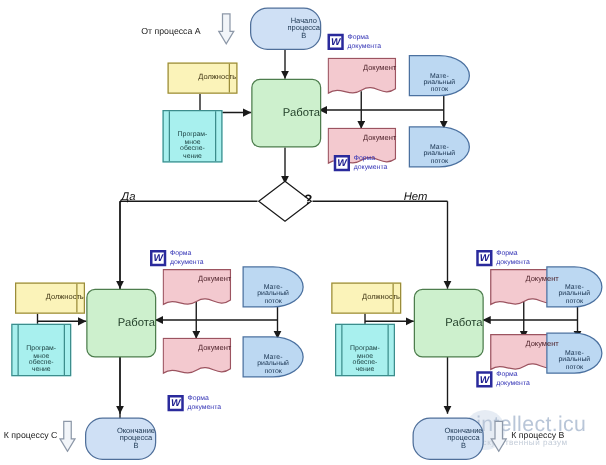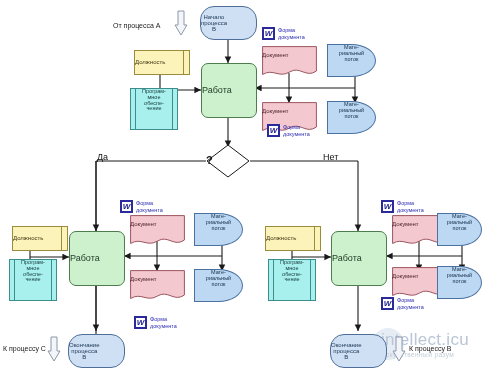--- a/index.html
+++ b/index.html
@@ -18,21 +18,21 @@
     position: absolute;
     left: 0; top: 0;
     width: 485px; height: 372px;
     pointer-events: none;
   }
   .node {
     position: absolute;
     box-sizing: border-box;
     display: flex;
     align-items: center;
-    justify-content: flex-start;
+    justify-content: flex-end;
     text-align: center;
     line-height: 1.05;
     color: #2a2a2a;
   }
 
   
   .terminator {
     background: #cfe0f5;
     border: 1px solid #4f6f9a;
     border-radius: 14px;
@@ -166,20 +166,21 @@
     position: absolute;
     font-size: 7px;
     color: #1a1a1a;
     white-space: nowrap;
   }
   .branch-label {
     position: absolute;
     font-size: 9px;
     color: #111;
     white-space: nowrap;
+    font-style: italic;
   }
 
   
   .bigarrow {
     position: absolute;
     width: 14px; height: 26px;
   }
 
   
   .watermark {

